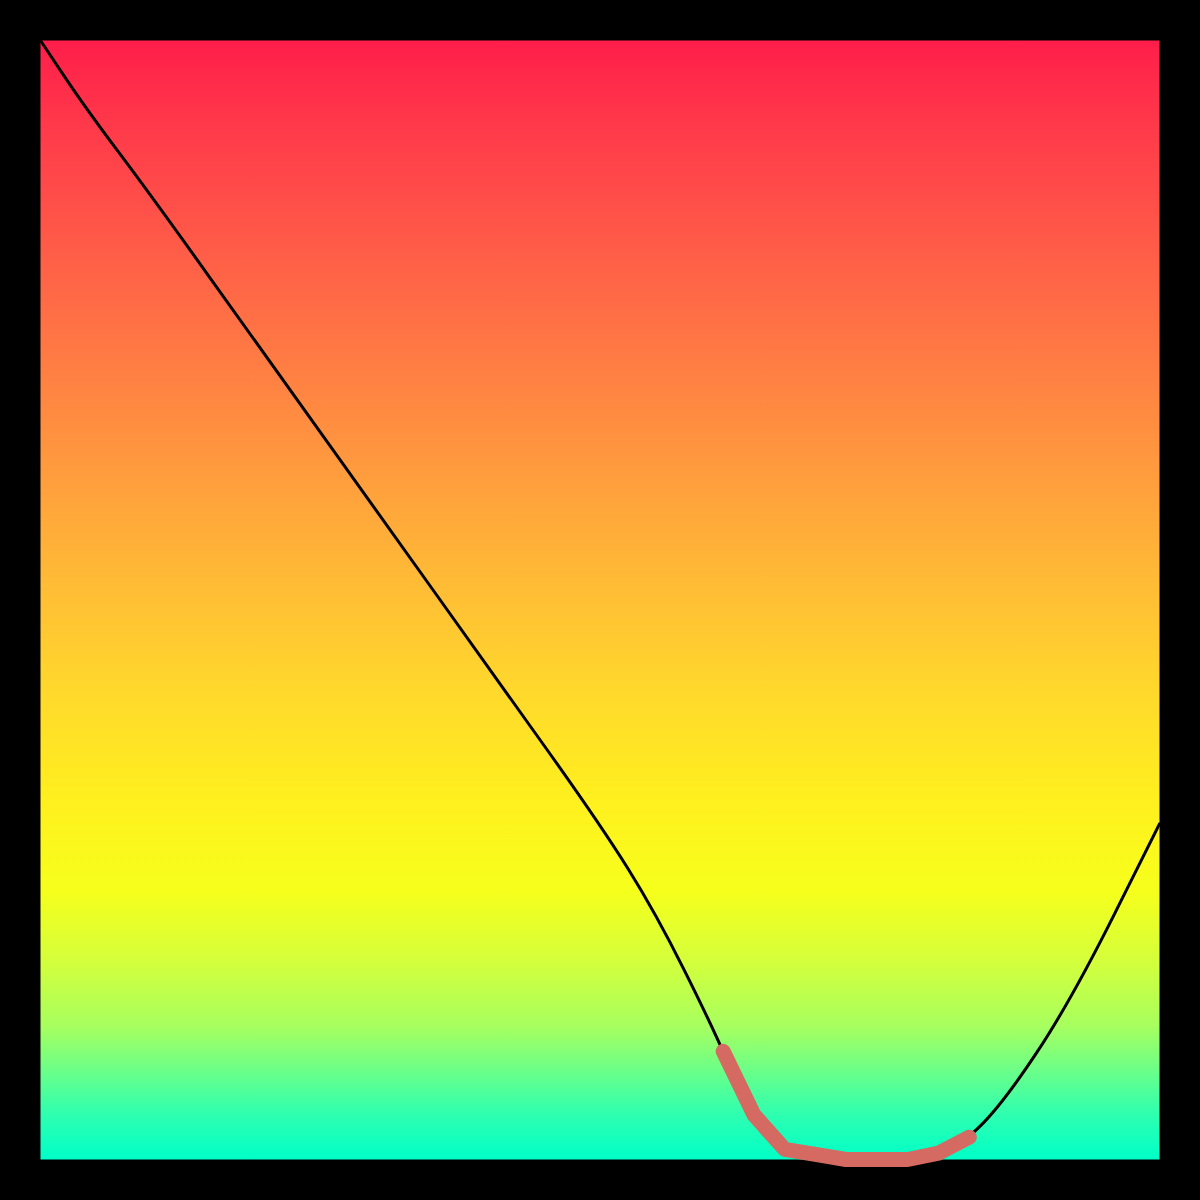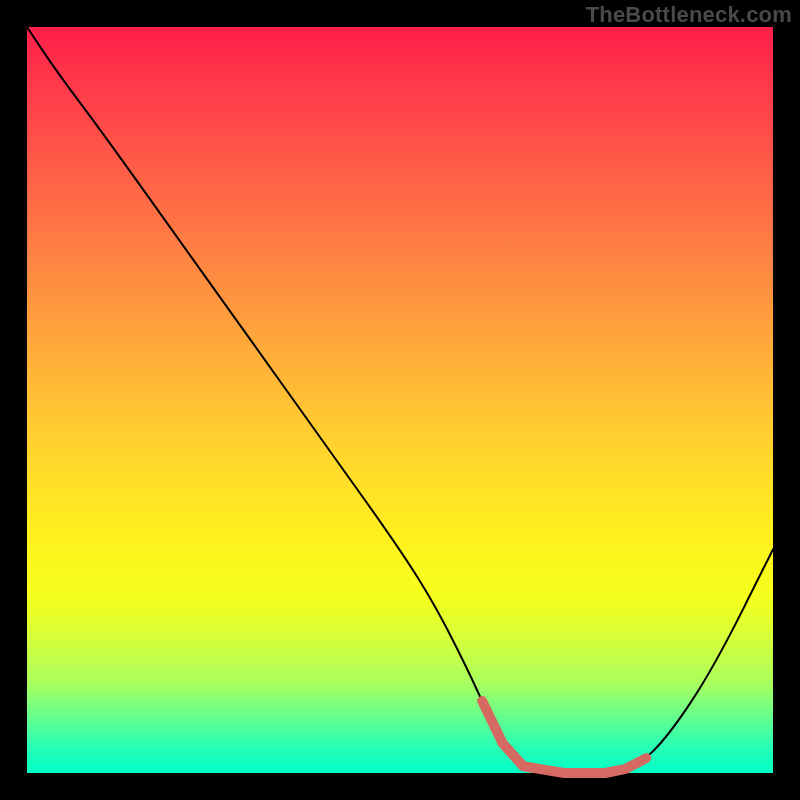--- a/index.html
+++ b/index.html
@@ -71,21 +71,20 @@
     stroke: #d46a61;
     stroke-width: 10;
     stroke-linecap: round;
     stroke-linejoin: round;
   }
 </style>
 </head>
 <body>
 
 <div class="frame">
-  <div class="watermark">TheBottleneck.com</div>
 
   <div class="plot">
     <svg class="curve" viewBox="0 0 746 746" preserveAspectRatio="none">
       <path class="curve-line" d="M 0.0 0.0 Q 0.0 0.0 14.9 22.4 Q 29.8 44.8 52.2 74.6 Q 74.6 104.4 111.9 156.7 Q 149.2 208.9 186.5 261.1 Q 223.8 313.3 261.1 365.5 Q 298.4 417.8 335.7 470.0 Q 373.0 522.2 391.6 552.0 Q 410.3 581.9 428.9 619.2 Q 447.6 656.5 458.8 682.6 Q 470.0 708.7 481.2 723.6 Q 492.4 738.5 514.7 742.3 Q 537.1 746.0 559.5 746.0 Q 581.9 746.0 596.8 742.3 Q 611.7 738.5 626.6 723.6 Q 641.6 708.7 663.9 675.1 Q 686.3 641.6 716.2 581.9 T 746.0 522.2 "></path>
       <path class="highlight" d="M 455.1 673.9 L 475.6 716.2 L 496.1 739.2 L 516.6 742.6 L 537.1 746.0 L 557.6 746.0 L 578.1 746.0 L 598.7 741.8 L 619.2 731.1 "></path>
     </svg>
   </div>
 </div>
 
 </body></html>

